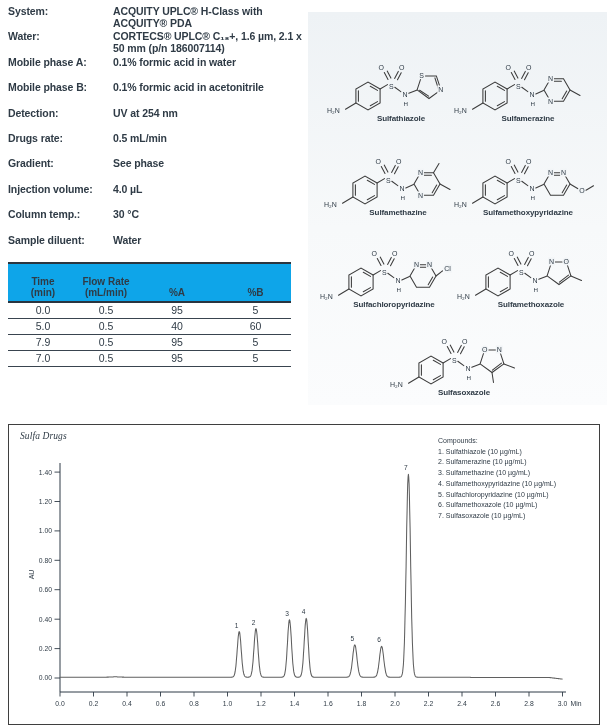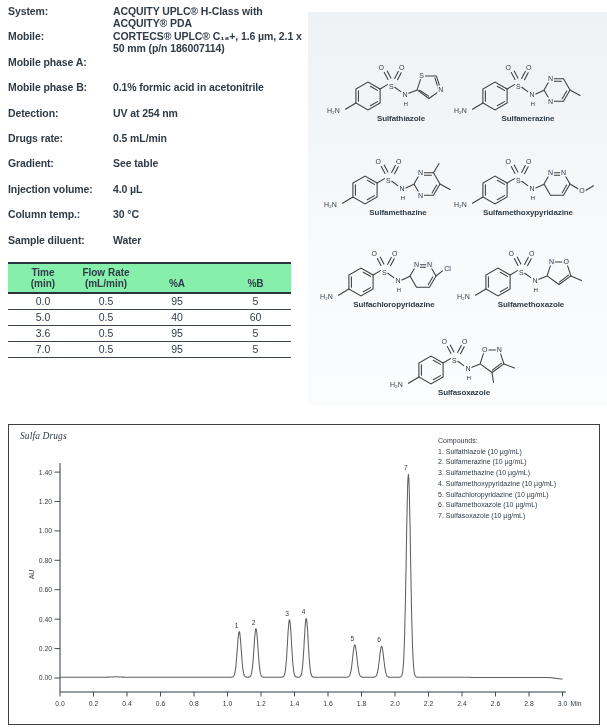--- a/index.html
+++ b/index.html
@@ -9,22 +9,22 @@
 
   
   .method{position:absolute;left:8px;top:5px;width:300px;}
   .m-row{display:flex;height:25.4px;align-items:flex-start;font-size:10.5px;letter-spacing:-0.1px;font-weight:bold;}
   .m-label{width:105px;flex:0 0 105px;}
   .m-value{flex:1;}
 
   
   .gtbl{position:absolute;left:8px;top:262px;width:283px;border-collapse:collapse;
         font-size:10.5px;color:#2f3b46;}
-  .gtbl thead th{background:#86efac;font-weight:bold;font-size:10px;line-height:11px;
-        vertical-align:bottom;padding:3px 0 3px;border-top:2px solid #2a3540;border-bottom:2px solid #2a3540;}
+  .gtbl thead th{background:#0ea5e9;font-weight:bold;font-size:10px;line-height:11px;
+        vertical-align:bottom;padding:12px 0 3px;border-top:2px solid #2a3540;border-bottom:2px solid #2a3540;}
   .gtbl td{text-align:center;padding:1px 0 2px;border-bottom:1.2px solid #39444f;}
 
   
   .structs{position:absolute;left:300px;top:0;width:307px;height:415px;}
   .structs-bg{position:absolute;left:8px;top:12px;right:0;bottom:10px;
         background:linear-gradient(180deg,#eef2f5 0%,#f7f9fa 55%,#fbfcfd 100%);}
   .scell{position:absolute;width:152px;text-align:center;}
   .scell svg{display:block;margin:0 auto;}
   .sname{font-size:8px;font-weight:bold;letter-spacing:-0.1px;margin-top:-2px;}
   .bnd{fill:none;stroke:#3c3c3c;stroke-width:1.05;stroke-linecap:round;}
@@ -49,41 +49,42 @@
 <body>
 
 <div class="page">
 
   <div class="method" id="method-list">
       <div class="m-row">
         <span class="m-label">System:</span>
         <span class="m-value">ACQUITY UPLC® H-Class with ACQUITY® PDA</span>
       </div>
       <div class="m-row">
-        <span class="m-label">Mobile:</span>
+        <span class="m-label">Water:</span>
         <span class="m-value">CORTECS® UPLC® C₁₈+, 1.6 µm, 2.1 x 50 mm (p/n 186007114)</span>
       </div>
       <div class="m-row">
         <span class="m-label">Mobile phase A:</span>
+        <span class="m-value">0.1% formic acid in water</span>
       </div>
       <div class="m-row">
         <span class="m-label">Mobile phase B:</span>
         <span class="m-value">0.1% formic acid in acetonitrile</span>
       </div>
       <div class="m-row">
         <span class="m-label">Detection:</span>
         <span class="m-value">UV at 254 nm</span>
       </div>
       <div class="m-row">
         <span class="m-label">Drugs rate:</span>
         <span class="m-value">0.5 mL/min</span>
       </div>
       <div class="m-row">
         <span class="m-label">Gradient:</span>
-        <span class="m-value">See table</span>
+        <span class="m-value">See phase</span>
       </div>
       <div class="m-row">
         <span class="m-label">Injection volume:</span>
         <span class="m-value">4.0 µL</span>
       </div>
       <div class="m-row">
         <span class="m-label">Column temp.:</span>
         <span class="m-value">30 °C</span>
       </div>
       <div class="m-row">
@@ -118,21 +119,21 @@
           <td>95</td>
           <td>5</td>
         </tr>
         <tr>
           <td>5.0</td>
           <td>0.5</td>
           <td>40</td>
           <td>60</td>
         </tr>
         <tr>
-          <td>3.6</td>
+          <td>7.9</td>
           <td>0.5</td>
           <td>95</td>
           <td>5</td>
         </tr>
         <tr>
           <td>7.0</td>
           <td>0.5</td>
           <td>95</td>
           <td>5</td>
         </tr>

